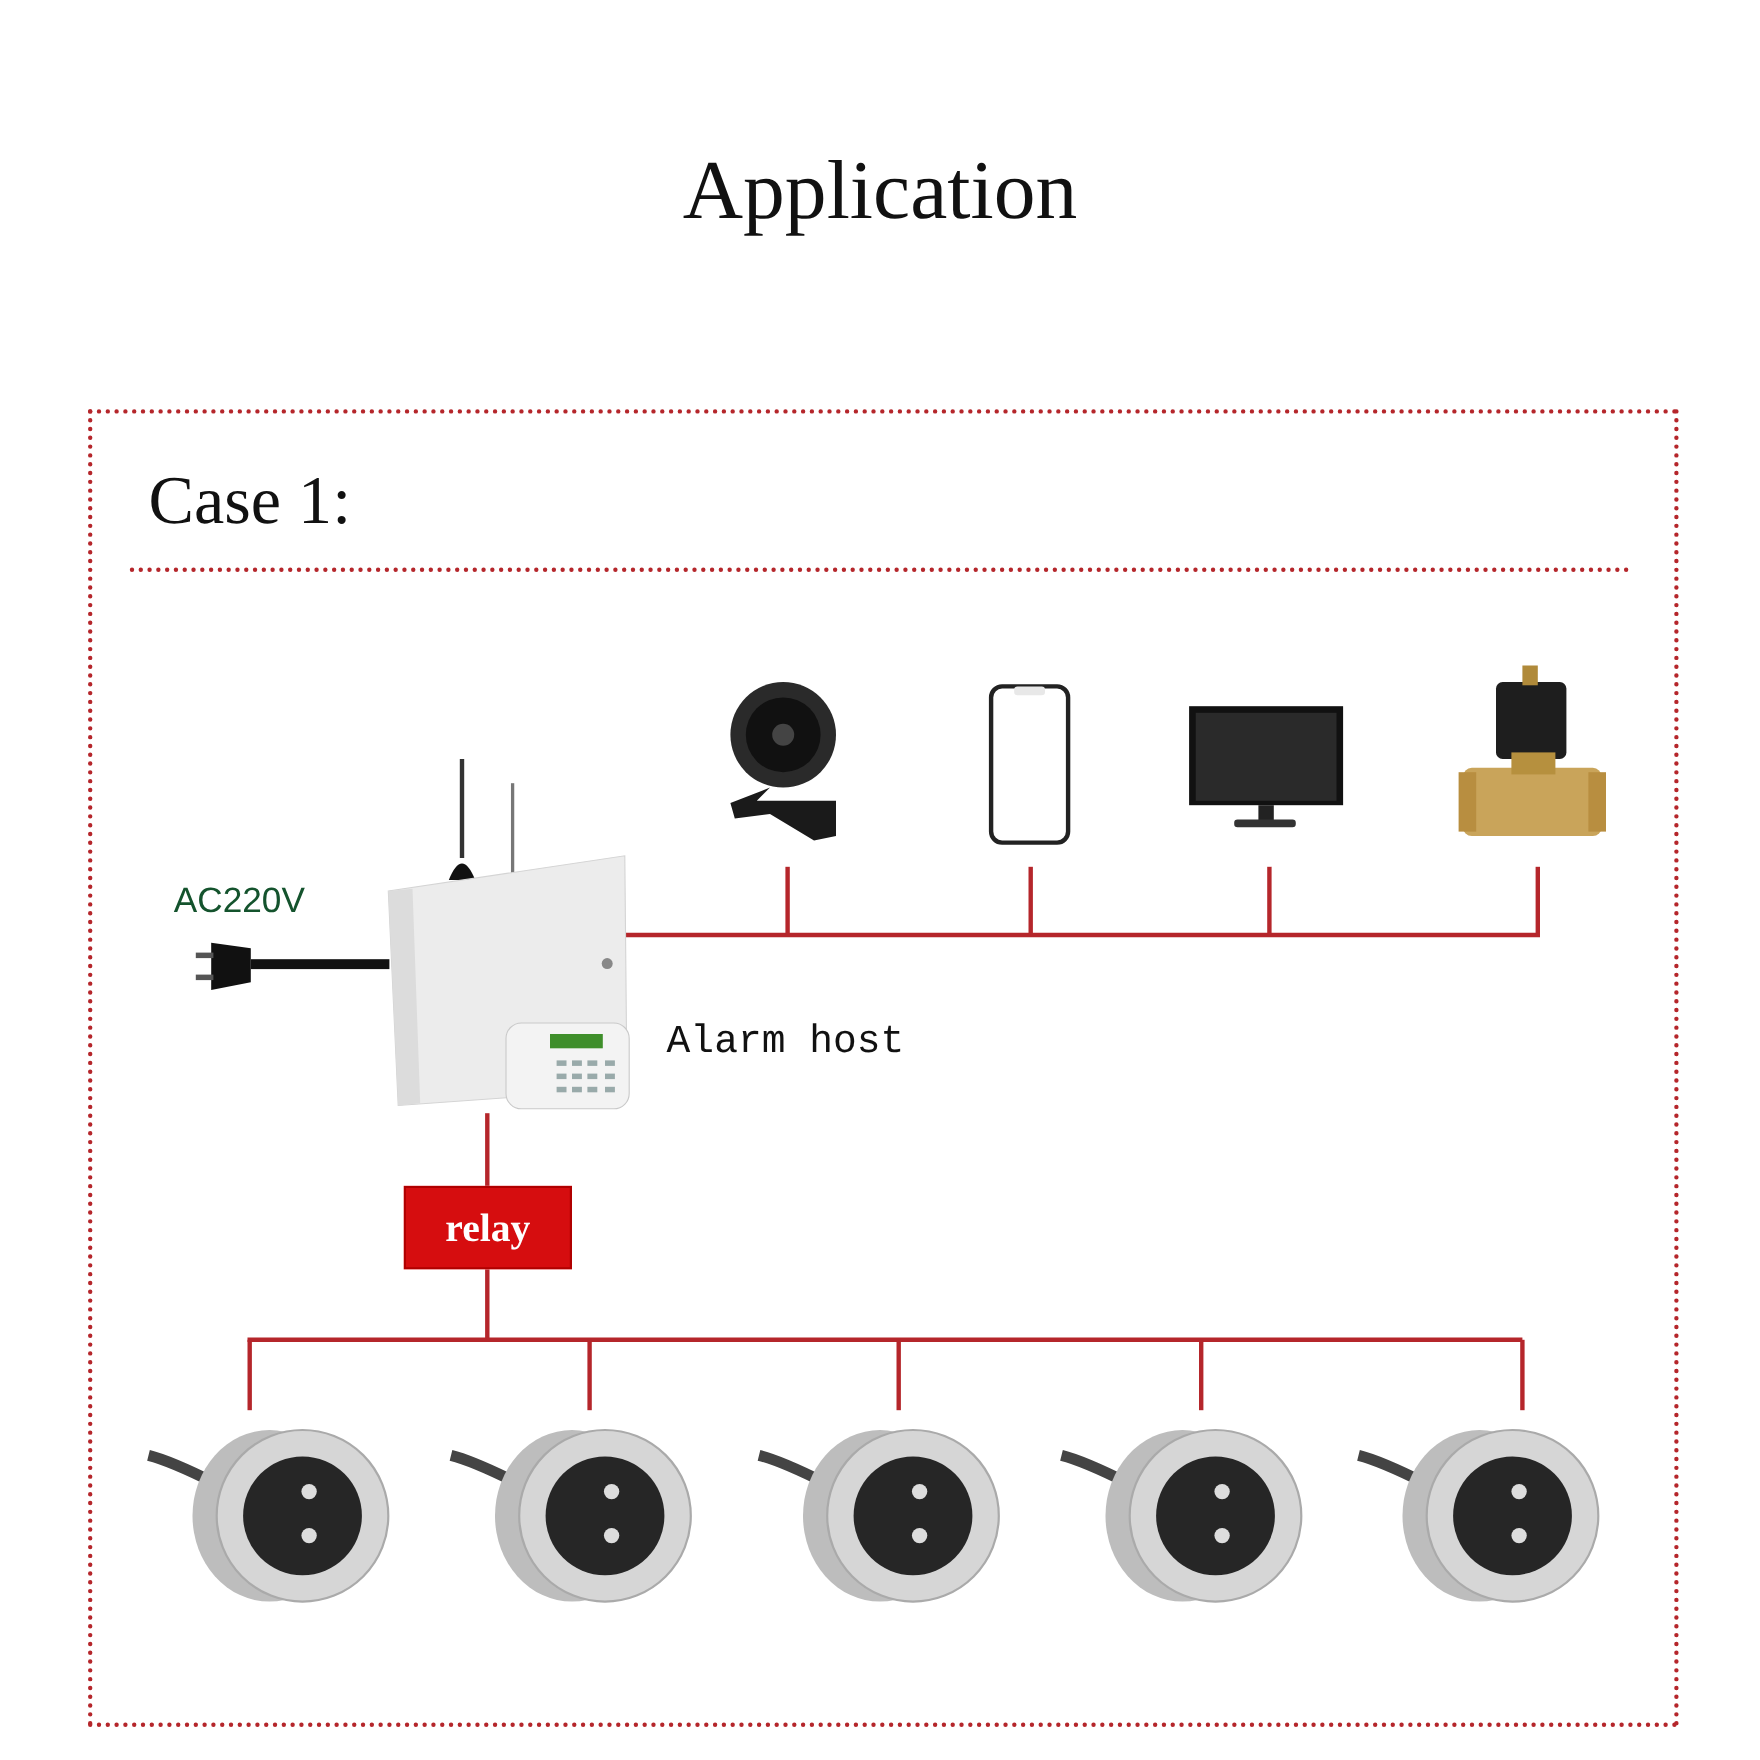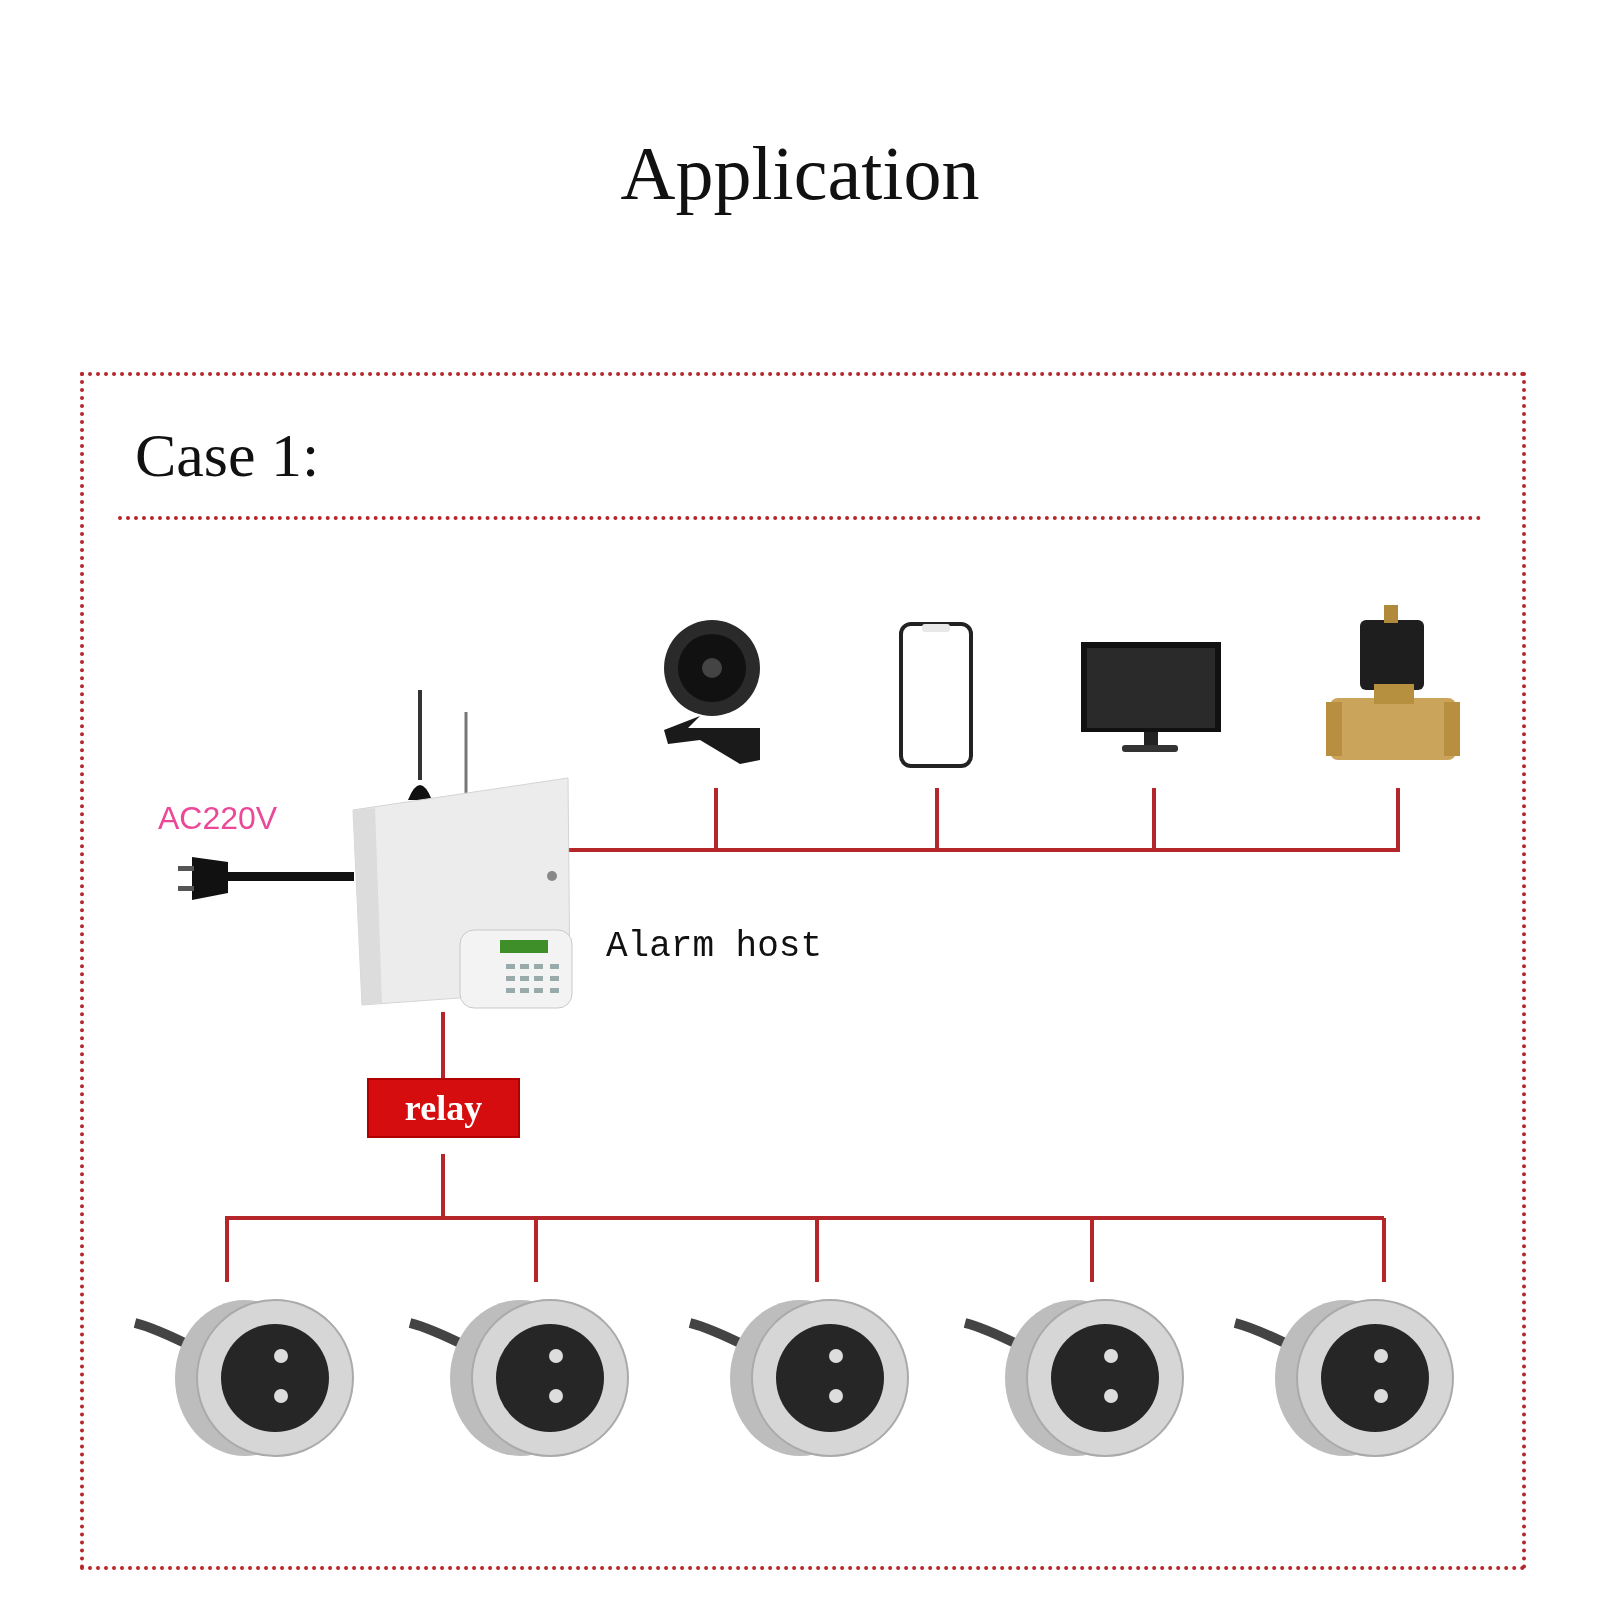--- a/index.html
+++ b/index.html
@@ -1,23 +1,23 @@
 <!DOCTYPE html>
 <html><head>
 <meta charset="utf-8">
 <style>
   html, body { margin:0; padding:0; background:#ffffff; }
   body { width:1600px; height:1600px; position:relative; overflow:hidden; font-family:"Liberation Serif", serif; }
   .title { position:absolute; left:0; width:1600px; top:130px; text-align:center; font-size:76px; color:#111; }
   .frame { position:absolute; left:80px; top:372px; width:1446px; height:1198px; border:4px dotted #b5262b; box-sizing:border-box; }
   .case { position:absolute; left:135px; top:420px; font-size:62px; color:#111; }
   .sep { position:absolute; left:118px; top:516px; width:1364px; height:0; border-top:4px dotted #b5262b; }
-  .label-sans { position:absolute; font-family:"Liberation Sans", sans-serif; font-size:32px; color:#ec4899; }
+  .label-sans { position:absolute; font-family:"Liberation Sans", sans-serif; font-size:32px; color:#14532d; }
   .label-serif { position:absolute; font-family:Liberation Mono, monospace; font-size:36px; color:#111; }
-  .relay { position:absolute; left:367px; top:1078px; width:153px; height:60px; background:#d60d0f; color:#fff; font-size:36px; font-weight:bold; display:flex; align-items:center; justify-content:center; box-shadow: inset 0 0 0 2px #b00000; }
+  .relay { position:absolute; left:367px; top:1078px; width:153px; height:76px; background:#d60d0f; color:#fff; font-size:36px; font-weight:bold; display:flex; align-items:center; justify-content:center; box-shadow: inset 0 0 0 2px #b00000; }
   svg.lines { position:absolute; left:0; top:0; }
 </style>
 </head>
 <body>
 
 <div class="title">Application</div>
 <div class="frame"></div>
 <div class="case">Case 1:</div>
 <div class="sep"></div>
 

